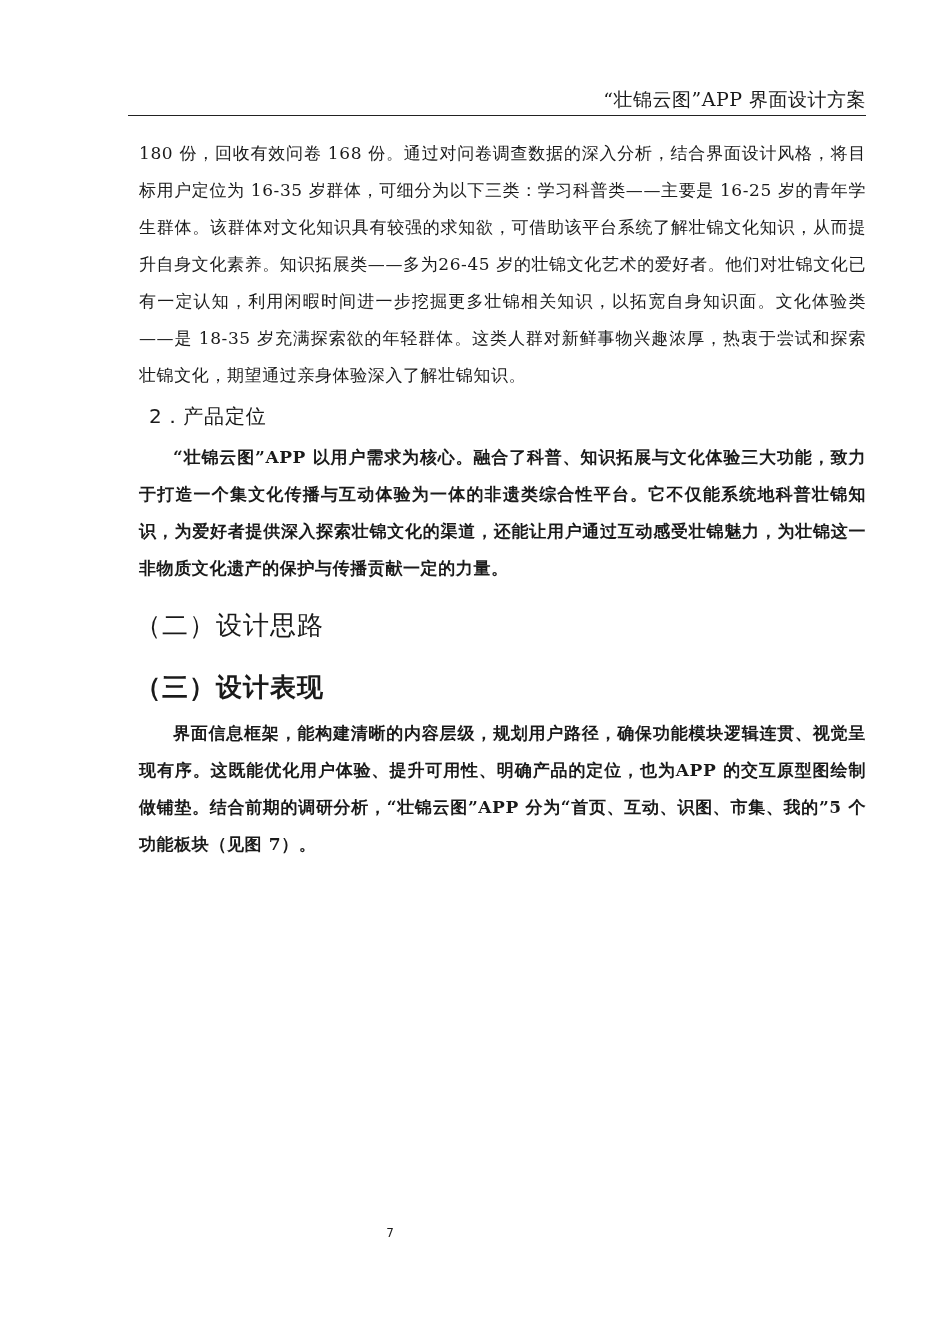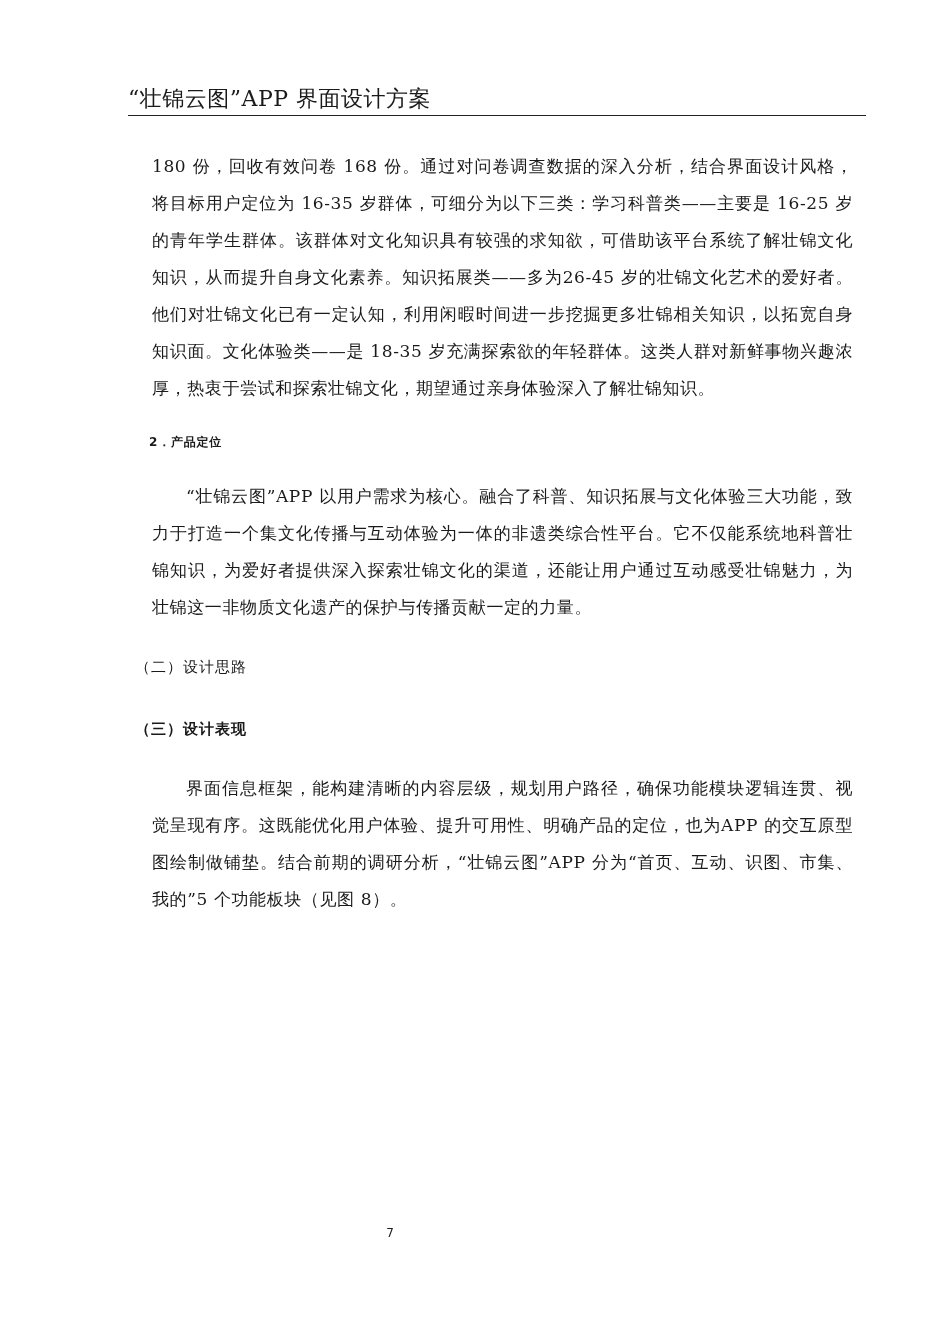--- a/index.html
+++ b/index.html
@@ -1,43 +1,43 @@
 <!DOCTYPE html>
 <html><head>
 <meta charset="utf-8">
 <style>
   html, body { margin: 0; padding: 0; background: #ffffff; }
   body { width: 950px; height: 1344px; position: relative; overflow: hidden;
          font-family: "DejaVu Serif", "Liberation Serif", serif; color: #1a1a1a; }
-  .header { position: absolute; left: 128px; top: 86px; width: 738px; text-align: left;
-            font-size: 22px; line-height: 26px; letter-spacing: 0.5px; }
+  .header { position: absolute; left: 128px; top: 86px; width: 738px; text-align: right;
+            font-size: 19px; line-height: 26px; letter-spacing: 0.5px; }
   .header-rule { position: absolute; left: 128px; top: 115px; width: 738px; height: 0;
                  border-top: 1.5px solid #222; }
   .content { position: absolute; left: 135px; top: 131px; width: 735px; }
-  .p { font-size: 17px; line-height: 37px; margin: 17px; text-align: justify; text-align-last: left;
+  .p { font-size: 17px; line-height: 37px; margin: 4px; text-align: justify; text-align-last: left;
        letter-spacing: 0.6px; }
-  .indent { text-indent: 2em; }
-  .h2 { font-family: "DejaVu Sans", "Liberation Sans", sans-serif; font-size: 15px; font-weight: normal;
+  .indent { text-indent: 2em; font-weight: bold; }
+  .h2 { font-family: "DejaVu Sans", "Liberation Sans", sans-serif; font-size: 26px; font-weight: normal;
         margin: 0; letter-spacing: 1px; }
-  .h3 { font-family: "DejaVu Sans", "Liberation Sans", sans-serif; font-size: 12px; font-weight: bold;
+  .h3 { font-family: "DejaVu Sans", "Liberation Sans", sans-serif; font-size: 20px; font-weight: normal;
         margin: 0; padding-left: 14px; letter-spacing: 0.8px; }
   .footer { position: absolute; left: 370px; top: 1226px; width: 40px; text-align: center;
             font-family: "DejaVu Sans", "Liberation Sans", sans-serif; font-size: 12px; }
 </style>
 </head>
 <body>
 
 <div class="header">“壮锦云图”APP 界面设计方案</div>
 <div class="header-rule"></div>
 
 <div class="content">
   <p class="p">180 份，回收有效问卷 168 份。通过对问卷调查数据的深入分析，结合界面设计风格，将目标用户定位为 16-35 岁群体，可细分为以下三类：学习科普类——主要是 16-25 岁的青年学生群体。该群体对文化知识具有较强的求知欲，可借助该平台系统了解壮锦文化知识，从而提升自身文化素养。知识拓展类——多为26-45 岁的壮锦文化艺术的爱好者。他们对壮锦文化已有一定认知，利用闲暇时间进一步挖掘更多壮锦相关知识，以拓宽自身知识面。文化体验类——是 18-35 岁充满探索欲的年轻群体。这类人群对新鲜事物兴趣浓厚，热衷于尝试和探索壮锦文化，期望通过亲身体验深入了解壮锦知识。</p>
 
   <p class="h3" style="line-height:37px;">2．产品定位</p>
   <p class="p indent">“壮锦云图”APP 以用户需求为核心。融合了科普、知识拓展与文化体验三大功能，致力于打造一个集文化传播与互动体验为一体的非遗类综合性平台。它不仅能系统地科普壮锦知识，为爱好者提供深入探索壮锦文化的渠道，还能让用户通过互动感受壮锦魅力，为壮锦这一非物质文化遗产的保护与传播贡献一定的力量。</p>
 
   <p class="h2" style="margin-top:14px; line-height:48px;">（二）设计思路</p>
 
   <p class="h2" style="margin-top:14px; line-height:48px;font-weight:bold;">（三）设计表现</p>
-  <p class="p indent">界面信息框架，能构建清晰的内容层级，规划用户路径，确保功能模块逻辑连贯、视觉呈现有序。这既能优化用户体验、提升可用性、明确产品的定位，也为APP 的交互原型图绘制做铺垫。结合前期的调研分析，“壮锦云图”APP 分为“首页、互动、识图、市集、我的”5 个功能板块（见图 8）。</p>
+  <p class="p indent">界面信息框架，能构建清晰的内容层级，规划用户路径，确保功能模块逻辑连贯、视觉呈现有序。这既能优化用户体验、提升可用性、明确产品的定位，也为APP 的交互原型图绘制做铺垫。结合前期的调研分析，“壮锦云图”APP 分为“首页、互动、识图、市集、我的”5 个功能板块（见图 7）。</p>
 </div>
 
 <div class="footer">7</div>
 
 </body></html>

